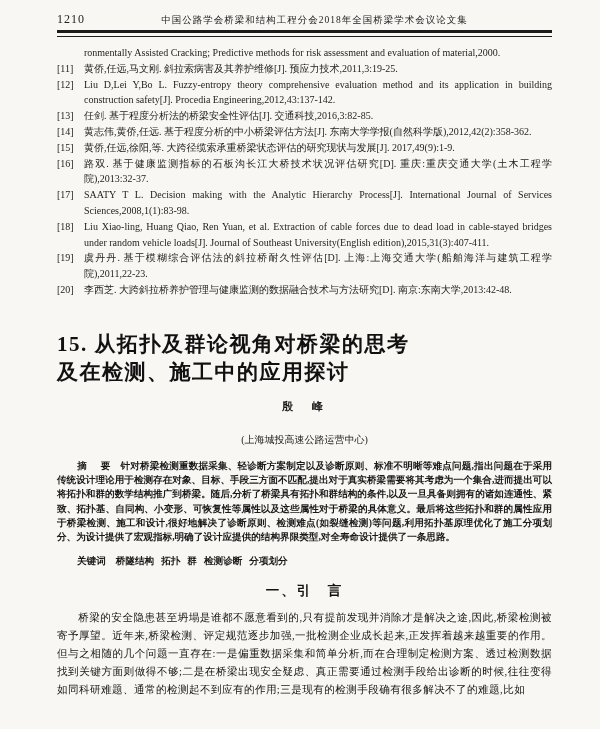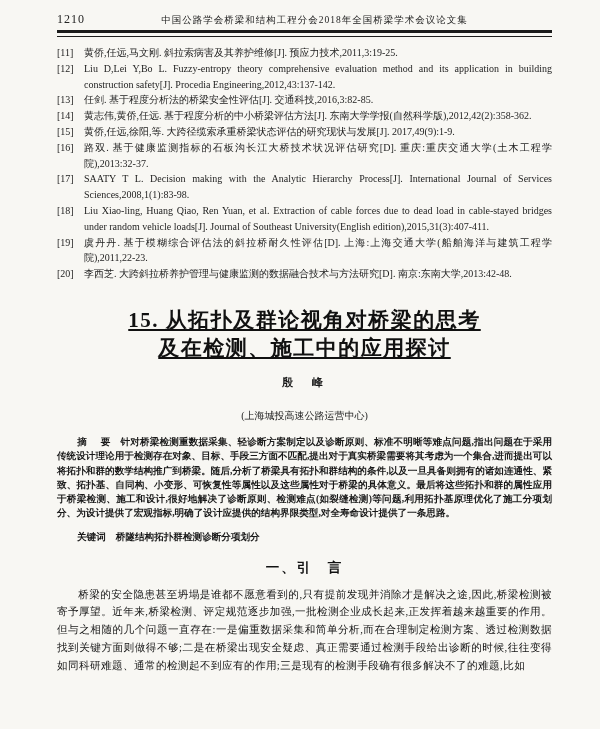--- a/index.html
+++ b/index.html
@@ -57,28 +57,26 @@
   .ref-label{
     flex:0 0 27px;
     white-space:nowrap;
   }
   .ref-text{
     flex:1;
     text-align:justify;
   }
   
   .article-title{
-    margin-top:24px;
-    text-align:center;
+    margin-top:32px;
     font-weight:bold;
     font-size:21px;
     line-height:28px;
     letter-spacing:1.5px;
     color:#111;
-    text-decoration:underline;
   }
   .author{
     margin-top:13px;
     text-align:center;
     font-size:11px;
     font-weight:bold;
     letter-spacing:4px;
     color:#1a1a1a;
   }
   .affiliation{
@@ -100,21 +98,21 @@
   .abstract-label{letter-spacing:2px;margin-right:8px;}
   .keywords-line{
     margin-top:3px;
     font-size:9.6px;
     line-height:14.3px;
     font-weight:bold;
     color:#191919;
   }
   .keywords-line .lead-indent{display:inline-block;width:20px;}
   .keywords-label{margin-right:10px;text-align:right;}
-  .keyword{margin-right:0;}
+  .keyword{margin-right:7px;}
   
   .section-heading{
     margin-top:14px;
     text-align:center;
     font-weight:bold;
     font-size:13.5px;
     letter-spacing:2px;
     color:#111;
   }
   .body-para{
@@ -132,20 +130,21 @@
 
 <div class="page">
 
   <div class="running-header">
     <span class="page-number">1210</span>
     <span class="header-title">中国公路学会桥梁和结构工程分会2018年全国桥梁学术会议论文集</span>
   </div>
   <div class="double-rule"></div>
 
   <div class="references">
+    <p class="ref-continuation">ronmentally Assisted Cracking; Predictive methods for risk assessment and evaluation of material,2000.</p>
 
     <div class="ref-item">
       <span class="ref-label">[11]</span>
       <span class="ref-text">黄侨,任远,马文刚. 斜拉索病害及其养护维修[J]. 预应力技术,2011,3:19-25.</span>
     </div>
     <div class="ref-item">
       <span class="ref-label">[12]</span>
       <span class="ref-text">Liu D,Lei Y,Bo L.  Fuzzy-entropy theory comprehensive evaluation method and its application in building construction safety[J]. Procedia Engineering,2012,43:137-142.</span>
     </div>
     <div class="ref-item">

